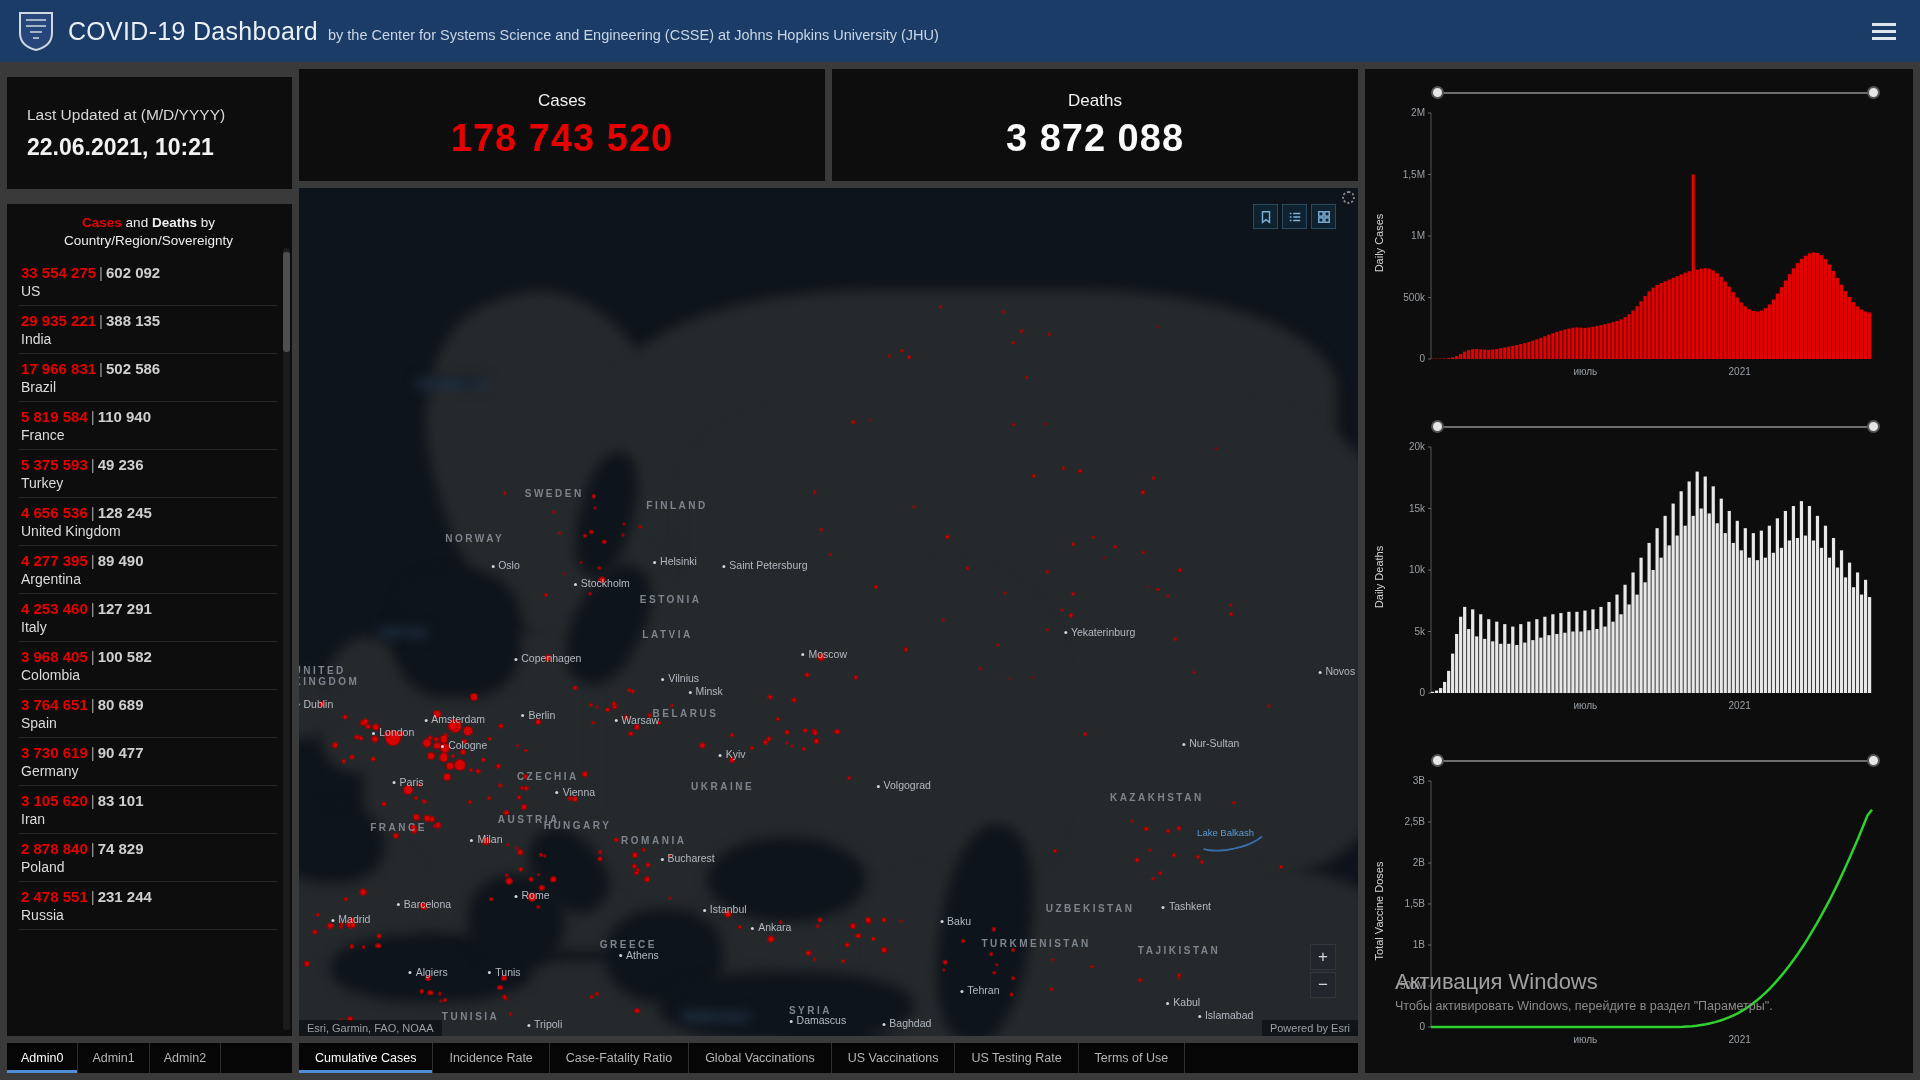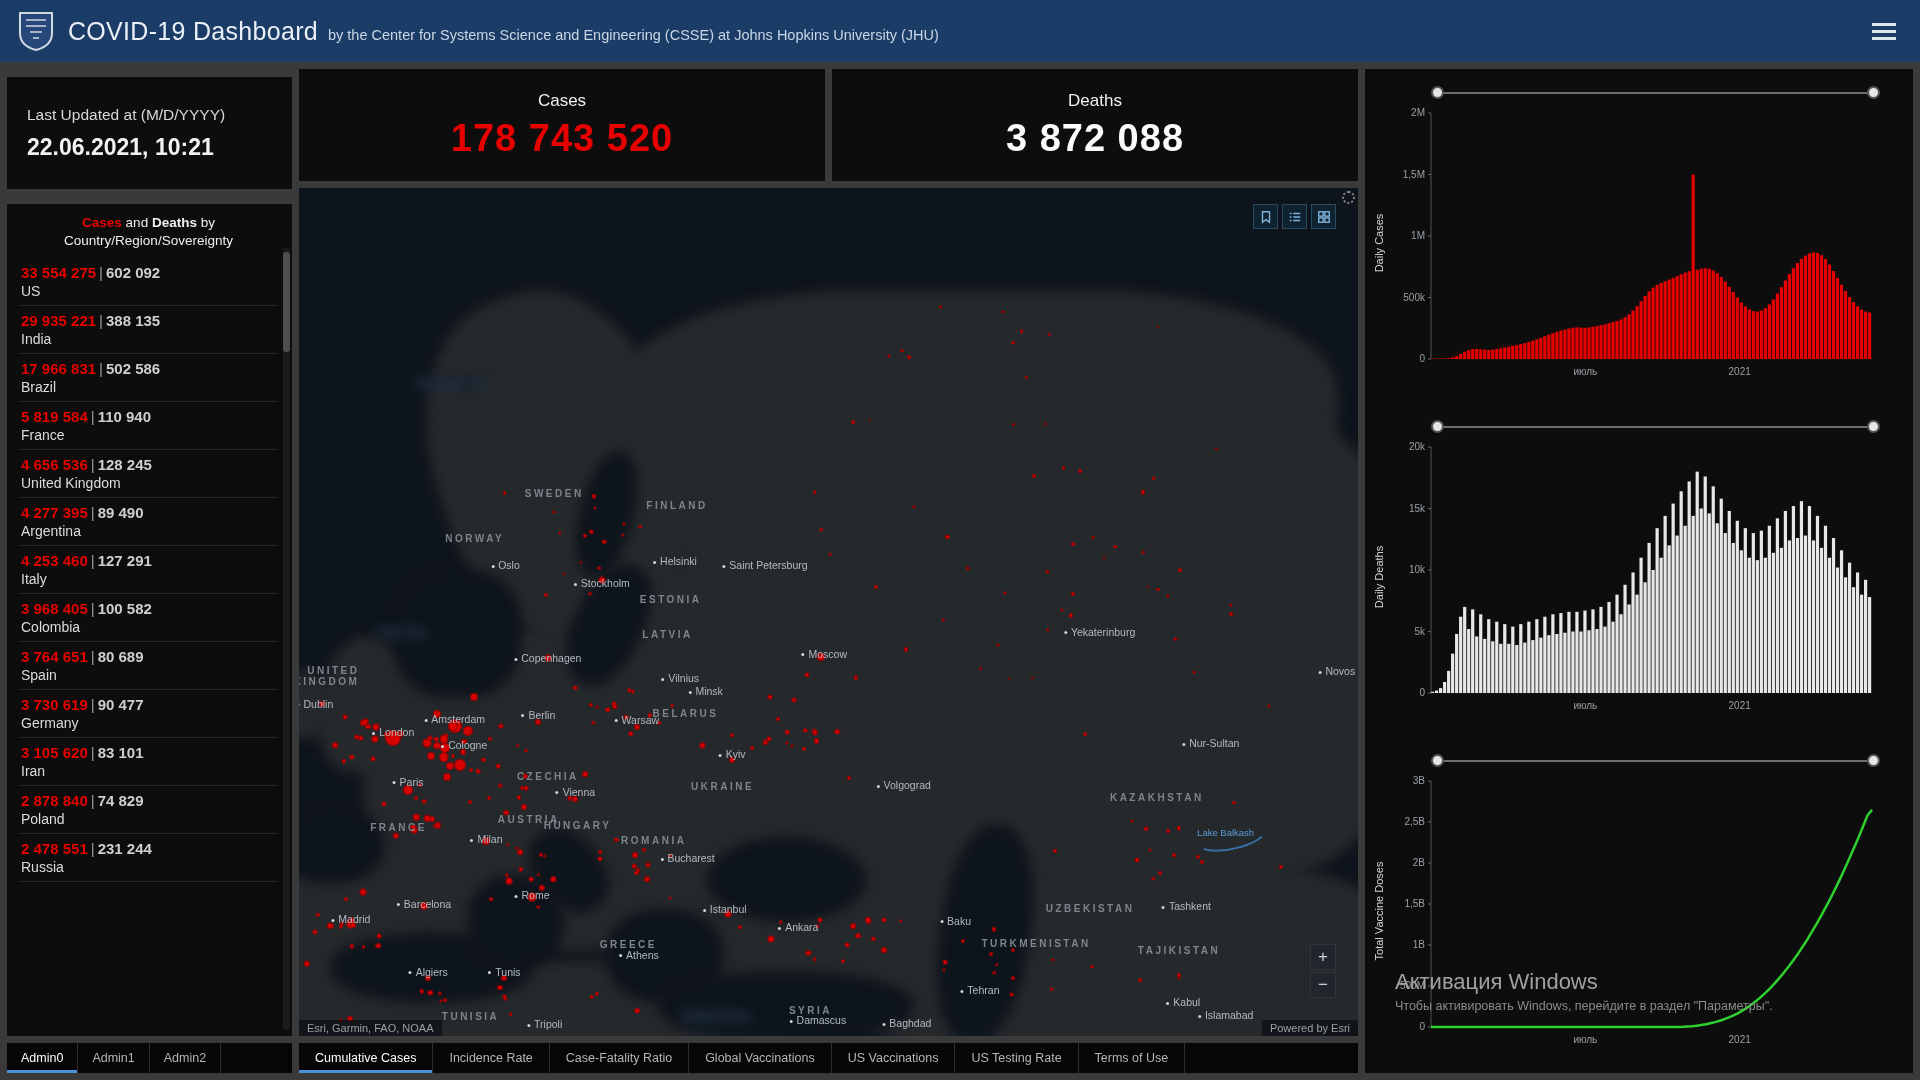--- a/index.html
+++ b/index.html
@@ -56,21 +56,21 @@
   .tab.active::after { content:""; position:absolute; left:0; right:0; bottom:0; height:3px; background:#4f8fd6; }
   .admin-tabs .tab { padding:0 14px; }
 
   
   .map-panel { flex:1; position:relative; background:#0e141b; overflow:hidden; }
   .land { position:absolute; background:#25292c; filter:blur(6px); }
   .sea { position:absolute; background:#0e141b; filter:blur(6px); }
   .map-overlay { position:absolute; inset:0; }
   .map-dot { position:absolute; border-radius:50%; background:#e60000; box-shadow:0 0 0 1px rgba(110,0,0,.75) inset; opacity:.92; transform:translate(-50%,-50%); }
   .map-label { position:absolute; transform:translate(-50%,-50%); pointer-events:none; }
-  .map-label.country { color:#7d858e; font-size:10px; letter-spacing:2.5px; font-weight:bold; white-space:pre-line; text-align:right; }
+  .map-label.country { color:#7d858e; font-size:10px; letter-spacing:2.5px; font-weight:bold; white-space:pre-line; text-align:left; }
   .map-label.city { color:#b3bac2; font-size:10.5px; white-space:nowrap; }
   .map-label.city::before { content:""; display:inline-block; width:3px; height:3px; border-radius:50%; background:#cfd6dd; margin-right:4px; vertical-align:middle; }
   .map-label.sea { color:#49709f; font-size:10.5px; font-style:italic; white-space:nowrap; }
   .map-label.lake { color:#5b9bd5; font-size:9.5px; white-space:nowrap; }
   .map-controls { position:absolute; top:16px; right:22px; display:flex; gap:4px; }
   .map-ctrl-btn { width:25px; height:25px; background:#0f2230; border:1px solid #2a4a60; display:flex; align-items:center; justify-content:center; cursor:pointer; }
   .map-ctrl-btn svg { width:14px; height:14px; fill:none; stroke:#7fb2d9; stroke-width:1.6; }
   .map-spinner { position:absolute; top:3px; right:3px; width:13px; height:13px; border:2px dotted #8a8a8a; border-radius:50%; }
   .zoom-controls { position:absolute; right:22px; bottom:38px; display:flex; flex-direction:column; gap:2px; }
   .zoom-btn { width:26px; height:26px; background:#20262b; color:#cfd8dc; font-size:17px; display:flex; align-items:center; justify-content:center; cursor:pointer; border:1px solid #30363b; }
@@ -133,20 +133,24 @@
             <div class="cr-line1"><span class="c">29 935 221</span><span class="sep">|</span><span class="d">388 135</span></div>
             <div class="cr-name">India</div>
           </div>
           <div class="country-row">
             <div class="cr-line1"><span class="c">17 966 831</span><span class="sep">|</span><span class="d">502 586</span></div>
             <div class="cr-name">Brazil</div>
           </div>
           <div class="country-row">
             <div class="cr-line1"><span class="c">5 819 584</span><span class="sep">|</span><span class="d">110 940</span></div>
             <div class="cr-name">France</div>
+          </div>
+          <div class="country-row">
+            <div class="cr-line1"><span class="c">5 375 593</span><span class="sep">|</span><span class="d">49 236</span></div>
+            <div class="cr-name">Turkey</div>
           </div>
           <div class="country-row">
             <div class="cr-line1"><span class="c">4 656 536</span><span class="sep">|</span><span class="d">128 245</span></div>
             <div class="cr-name">United Kingdom</div>
           </div>
           <div class="country-row">
             <div class="cr-line1"><span class="c">4 277 395</span><span class="sep">|</span><span class="d">89 490</span></div>
             <div class="cr-name">Argentina</div>
           </div>
           <div class="country-row">
@@ -566,21 +570,21 @@
           <div class="map-label city" style="left: 10.3%; top: 70%;">Paris</div>
           <div class="map-label city" style="left: 26.1%; top: 71.2%;">Vienna</div>
           <div class="map-label city" style="left: 57.1%; top: 70.4%;">Volgograd</div>
           <div class="map-label city" style="left: 17.7%; top: 76.8%;">Milan</div>
           <div class="map-label city" style="left: 36.7%; top: 79%;">Bucharest</div>
           <div class="map-label city" style="left: 86.1%; top: 65.5%;">Nur-Sultan</div>
           <div class="map-label city" style="left: 4.9%; top: 86.2%;">Madrid</div>
           <div class="map-label city" style="left: 11.8%; top: 84.4%;">Barcelona</div>
           <div class="map-label city" style="left: 22%; top: 83.4%;">Rome</div>
           <div class="map-label city" style="left: 40.2%; top: 85%;">Istanbul</div>
-          <div class="map-label city" style="left: 44.6%; top: 87.2%; margin-left: 27px;">Ankara</div>
+          <div class="map-label city" style="left: 44.6%; top: 87.2%;">Ankara</div>
           <div class="map-label city" style="left: 62%; top: 86.4%;">Baku</div>
           <div class="map-label city" style="left: 83.8%; top: 84.7%;">Tashkent</div>
           <div class="map-label city" style="left: 32.1%; top: 90.4%;">Athens</div>
           <div class="map-label city" style="left: 12.2%; top: 92.4%;">Algiers</div>
           <div class="map-label city" style="left: 19.4%; top: 92.4%;">Tunis</div>
           <div class="map-label city" style="left: 64.3%; top: 94.6%;">Tehran</div>
           <div class="map-label city" style="left: 83.5%; top: 96%;">Kabul</div>
           <div class="map-label city" style="left: 87.5%; top: 97.5%;">Islamabad</div>
           <div class="map-label city" style="left: 49%; top: 98.1%;">Damascus</div>
           <div class="map-label city" style="left: 57.4%; top: 98.5%;">Baghdad</div>

